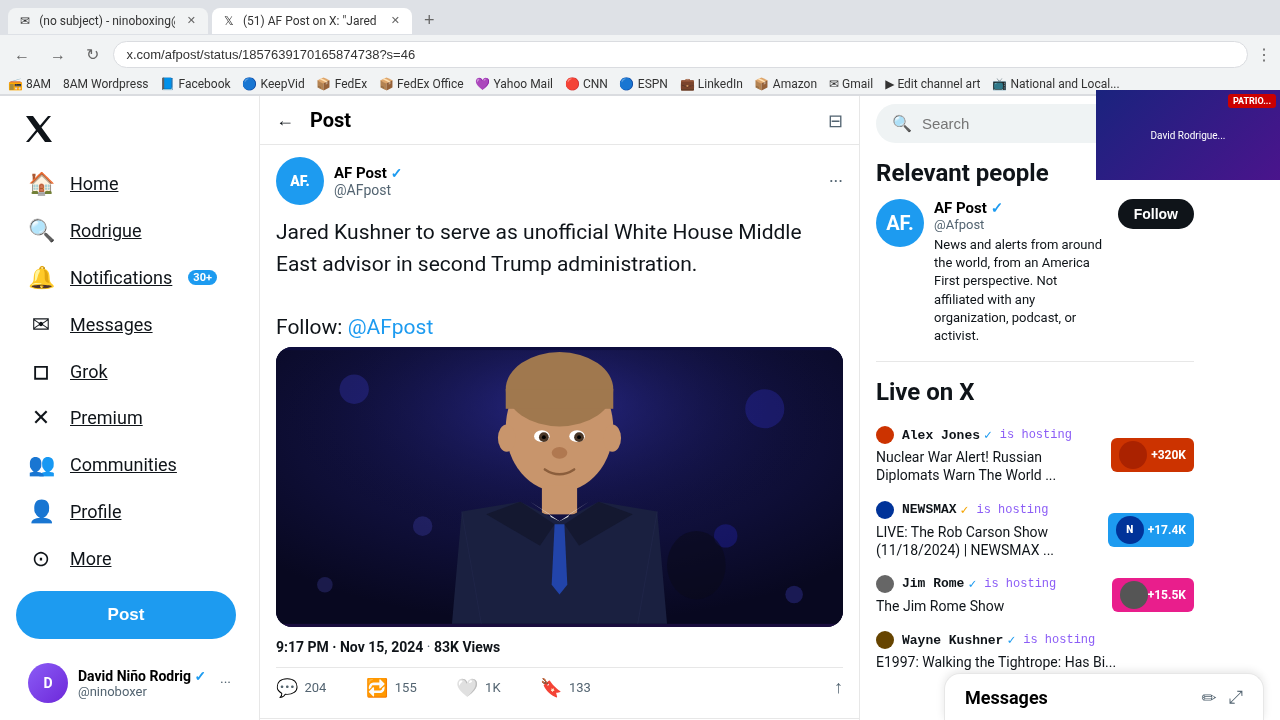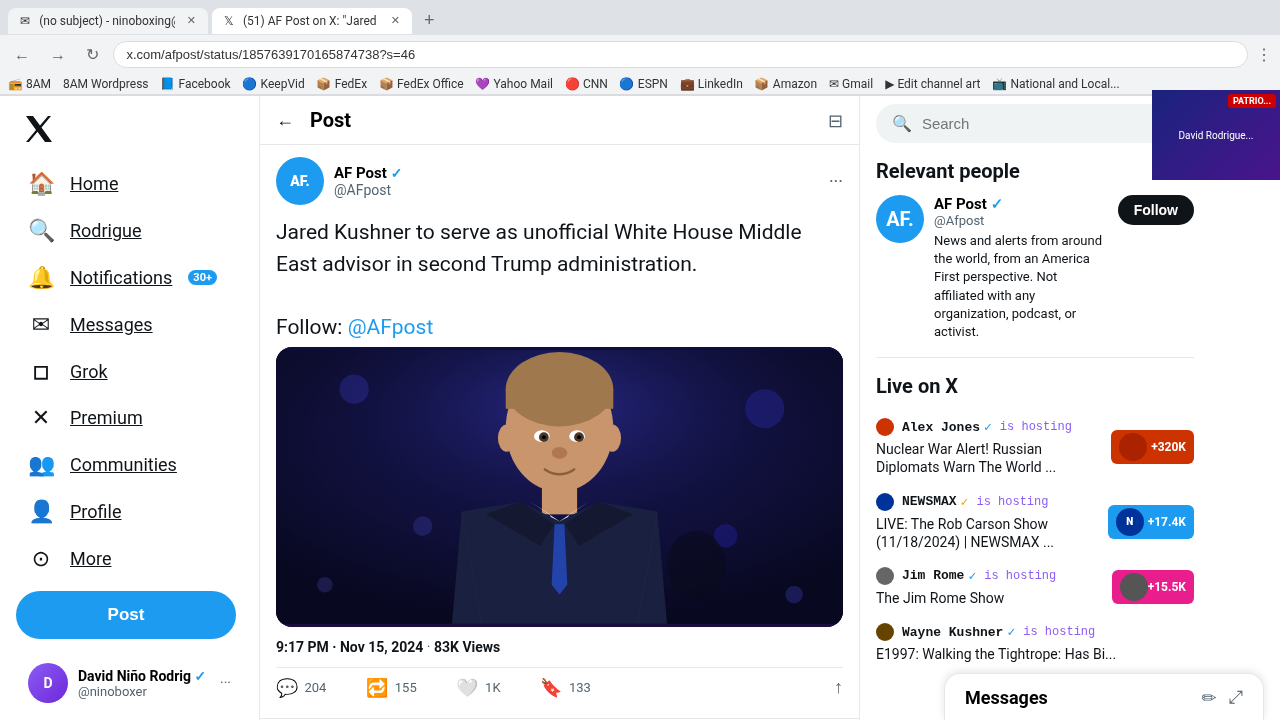--- a/index.html
+++ b/index.html
@@ -73,21 +73,21 @@
     .reply-avatar { width: 40px; height: 40px; border-radius: 50%; background: #8b5cf6; display: flex; align-items: center; justify-content: center; color: #fff; font-weight: 700; }
     .reply-input { flex: 1; font-size: 18px; color: #536471; padding-top: 8px; }
     .reply-btn { background: #1d9bf0; color: #fff; border: none; border-radius: 20px; padding: 8px 18px; font-size: 14px; font-weight: 700; cursor: pointer; align-self: flex-end; }
 
     
     .right-sidebar { width: 350px; padding: 0 16px; overflow-y: auto; }
     .search-box { display: flex; align-items: center; gap: 10px; background: #eff3f4; border-radius: 30px; padding: 10px 16px; margin: 8px 0 16px; }
     .search-icon { color: #536471; font-size: 16px; }
     .search-input { background: none; border: none; font-size: 15px; color: #a16207; outline: none; flex: 1; }
 
-    .section-title { font-size: 20px; font-weight: 700; color: #0f1419; margin-bottom: 12px; }
+    .section-title { font-size: 24px; font-weight: 700; color: #0f1419; margin-bottom: 12px; }
 
     .relevant-person { display: flex; align-items: flex-start; gap: 10px; margin-bottom: 12px; }
     .person-avatar { width: 48px; height: 48px; border-radius: 50%; background: #1d9bf0; display: flex; align-items: center; justify-content: center; color: #fff; font-weight: 700; font-size: 20px; flex-shrink: 0; }
     .person-info { flex: 1; }
     .person-name { font-weight: 700; font-size: 15px; display: flex; align-items: center; gap: 4px; }
     .person-handle { color: #536471; font-size: 13px; }
     .person-bio { font-size: 13px; color: #0f1419; line-height: 1.4; margin-top: 4px; }
     .follow-btn { background: #0f1419; color: #fff; border: none; border-radius: 20px; padding: 7px 16px; font-size: 14px; font-weight: 700; cursor: pointer; flex-shrink: 0; }
 
     .divider { height: 1px; background: #e7e7e7; margin: 16px 0; }
@@ -152,21 +152,21 @@
     <span class="bookmark">🔴 <span>CNN</span></span>
     <span class="bookmark">🔵 <span>ESPN</span></span>
     <span class="bookmark">💼 <span>LinkedIn</span></span>
     <span class="bookmark">📦 <span>Amazon</span></span>
     <span class="bookmark">✉ <span>Gmail</span></span>
     <span class="bookmark">▶ <span>Edit channel art</span></span>
     <span class="bookmark">📺 <span>National and Local...</span></span>
   </div>
 </div>
 
-<div style="position:absolute;top:90px;right:0;width:128px;height:90px;background:#111;z-index:100;overflow:hidden;">
+<div style="position:absolute;top:90px;right:0;width:184px;height:90px;background:#111;z-index:100;overflow:hidden;">
   <div style="width:100%;height:100%;background:linear-gradient(135deg,#1a237e,#4a148c);display:flex;align-items:center;justify-content:center;">
     <div style="position:absolute;top:4px;right:4px;background:#cc0000;color:#fff;font-size:9px;font-weight:700;padding:2px 5px;border-radius:3px;">PATRIO...</div>
     <div style="color:#fff;font-size:10px;text-align:center;padding:8px;">David Rodrigue...</div>
   </div>
 </div>
 
 <div class="page-body">
 
   <div class="twitter-sidebar">
     <div class="twitter-logo">

